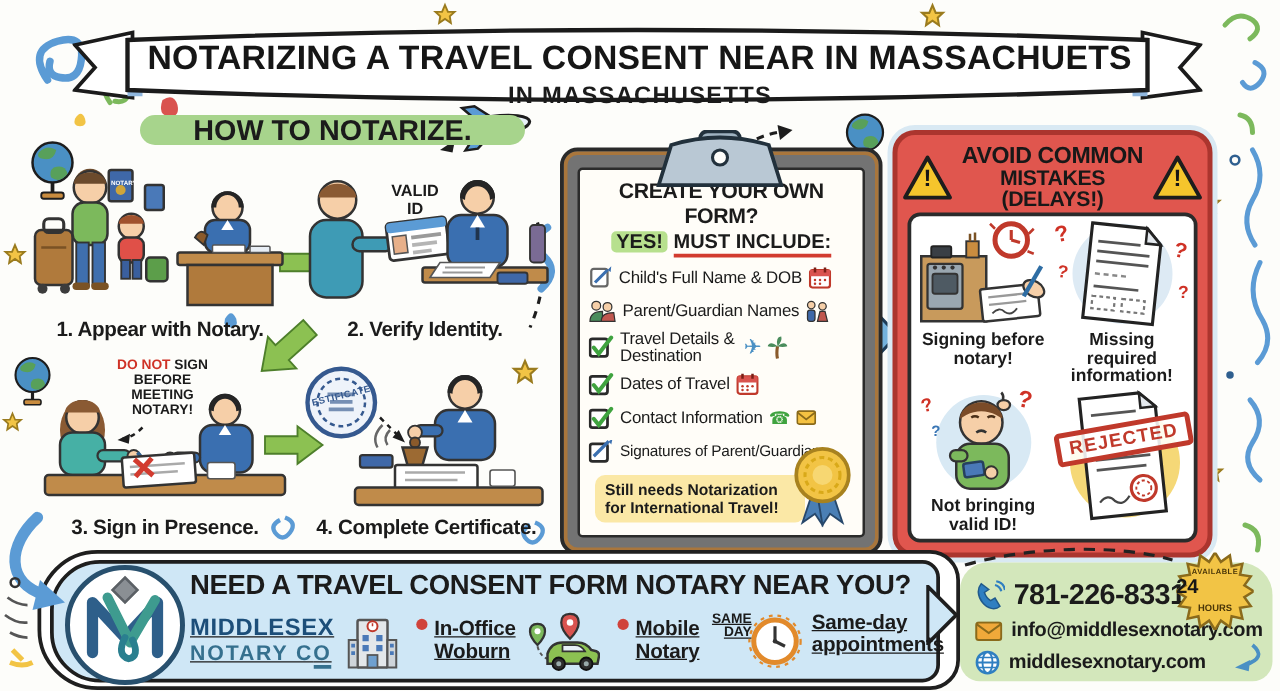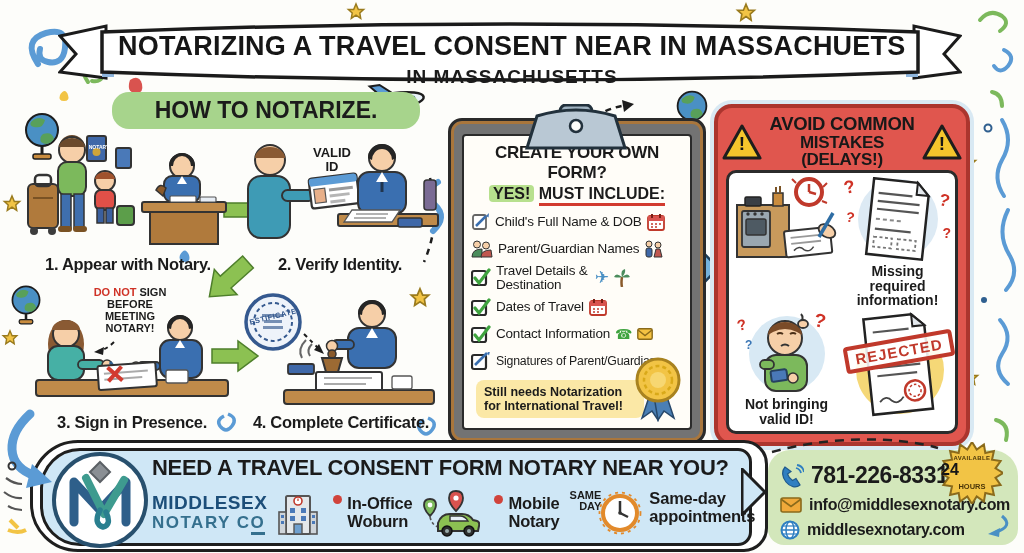--- a/index.html
+++ b/index.html
@@ -10,21 +10,21 @@
   .deco{position:absolute;left:0;top:0;pointer-events:none;}
   .z1{z-index:1}.z4{z-index:4}
 
   
   .banner{left:58px;top:16px;width:904px;height:66px;z-index:2}
   .banner-text{position:absolute;left:60px;right:60px;top:15px;text-align:center;
                font-size:27px;font-weight:bold;letter-spacing:.2px;color:#161616;white-space:nowrap;}
   .subtitle{left:0;right:0;top:66px;text-align:center;font-size:19px;font-weight:bold;letter-spacing:1px;z-index:2}
 
   
-  .howto{left:112px;top:92px;width:308px;height:37px;background:#a7d48c;border-radius:17px;
+  .howto{left:112px;top:92px;width:308px;height:24px;background:#a7d48c;border-radius:17px;
          display:flex;align-items:center;justify-content:center;font-size:23px;font-weight:bold;z-index:2}
   .step{z-index:2}
   .s1{left:24px;top:118px;width:208px;height:156px}
   .s2{left:240px;top:118px;width:200px;height:156px}
   .s3{left:28px;top:282px;width:208px;height:150px}
   .s4{left:240px;top:282px;width:202px;height:150px}
   .cap{position:absolute;left:-6px;right:-6px;bottom:0;text-align:center;font-weight:bold;
        font-size:16.5px;letter-spacing:-.3px;white-space:nowrap;}
   .validid{position:absolute;left:66px;top:28px;width:52px;text-align:center;font-size:13px;
            font-weight:bold;line-height:1.05;}
@@ -80,21 +80,21 @@
   
   .f-rim{left:30px;top:440px;width:732px;height:106px;background:#fff;border:3px solid #1f1f1f;
          border-radius:48px 24px 24px 48px;z-index:2;}
   .f-blue{left:40px;top:448px;width:706px;height:92px;background:#cfe7f6;border:3px solid #1e1e1e;
           border-radius:40px 14px 14px 40px;z-index:2;}
   .f-tail{left:741px;top:468px;z-index:3;}
   .logo{left:52px;top:452px;width:88px;height:88px;background:#fff;border:4px solid #28506e;
         border-radius:50%;z-index:3;}
   .headline{left:152px;top:455px;width:600px;font-size:22px;font-weight:bold;letter-spacing:-.3px;
             white-space:nowrap;z-index:4;}
-  .brandrow{left:152px;top:487px;height:52px;display:flex;align-items:center;gap:10px;z-index:4;}
+  .brandrow{left:152px;top:487px;height:52px;display:flex;align-items:center;gap:10px;z-index:4;text-decoration:underline;}
   .brand1{font-size:19px;font-weight:bold;color:#1c4e79;letter-spacing:.5px;line-height:1;}
   .brand2{font-size:17px;font-weight:bold;color:#35708e;letter-spacing:1.5px;line-height:1.25;}
   .o-ul{border-bottom:3px solid #35708e;}
   .svc{display:flex;}
   .svc-dot{width:9px;height:9px;border-radius:50%;background:#d0433b;margin:0 5px 14px 4px;flex:none;}
   .svc-text{font-size:16.5px;font-weight:bold;line-height:1.08;letter-spacing:-.2px;}
   .sameday-txt{font-size:11px;font-weight:bold;line-height:1;text-align:right;margin-right:-6px;}
   .f-green{left:768px;top:450px;width:250px;height:95px;background:#d3e7bb;border-radius:22px 26px 16px 16px;
            z-index:2;padding:0;}
   .g-row{position:absolute;left:12px;display:flex;align-items:center;gap:7px;}
@@ -509,20 +509,21 @@
             <path d="M57,4 l4,4 M92,8 l-4,4 M92,28 l-5,-2" stroke="#c0392b" stroke-width="2" fill="none"></path>
             <g transform="rotate(-6 74 66)">
               <rect x="50" y="54" width="46" height="26" rx="2" fill="#fff" stroke="#333" stroke-width="2"></rect>
               <line x1="56" y1="61" x2="90" y2="61" stroke="#999" stroke-width="1.8"></line>
               <line x1="56" y1="67" x2="86" y2="67" stroke="#999" stroke-width="1.8"></line>
               <path d="M58,74 q6,-5 10,0 q5,4 10,-2" stroke="#444" stroke-width="1.5" fill="none"></path>
             </g>
             <ellipse cx="92" cy="56" rx="9" ry="6" fill="#f6cfa8" stroke="#333" stroke-width="1.8" transform="rotate(30 92 56)"></ellipse>
             <line x1="84" y1="62" x2="98" y2="38" stroke="#2e6da4" stroke-width="3.5"></line>
           </svg>
+          <div class="mcap">Signing before notary!</div>
         </div>
 
         <div class="mcell">
           <svg width="104" height="88" viewBox="0 0 104 88">
             <circle cx="52" cy="44" r="40" fill="#ddeaf4"></circle>
             <g transform="rotate(6 52 44)">
               <path d="M24,6 L68,6 L80,18 L80,82 L24,82 Z" fill="#fff" stroke="#222" stroke-width="2.5"></path>
               <polygon points="68,6 80,18 68,18" fill="#e4e9ee" stroke="#222" stroke-width="2"></polygon>
               <line x1="30" y1="20" x2="64" y2="20" stroke="#555" stroke-width="2.2"></line>
               <line x1="30" y1="28" x2="72" y2="28" stroke="#555" stroke-width="2.2"></line>

